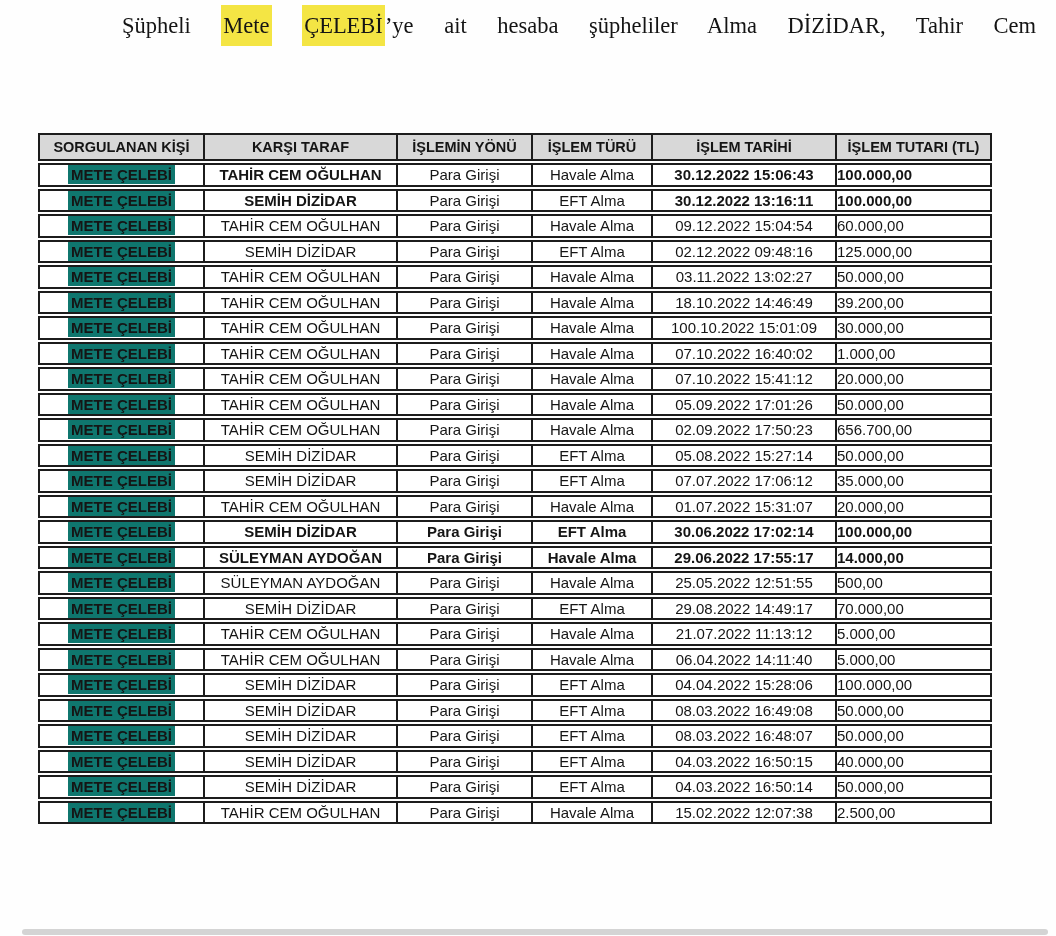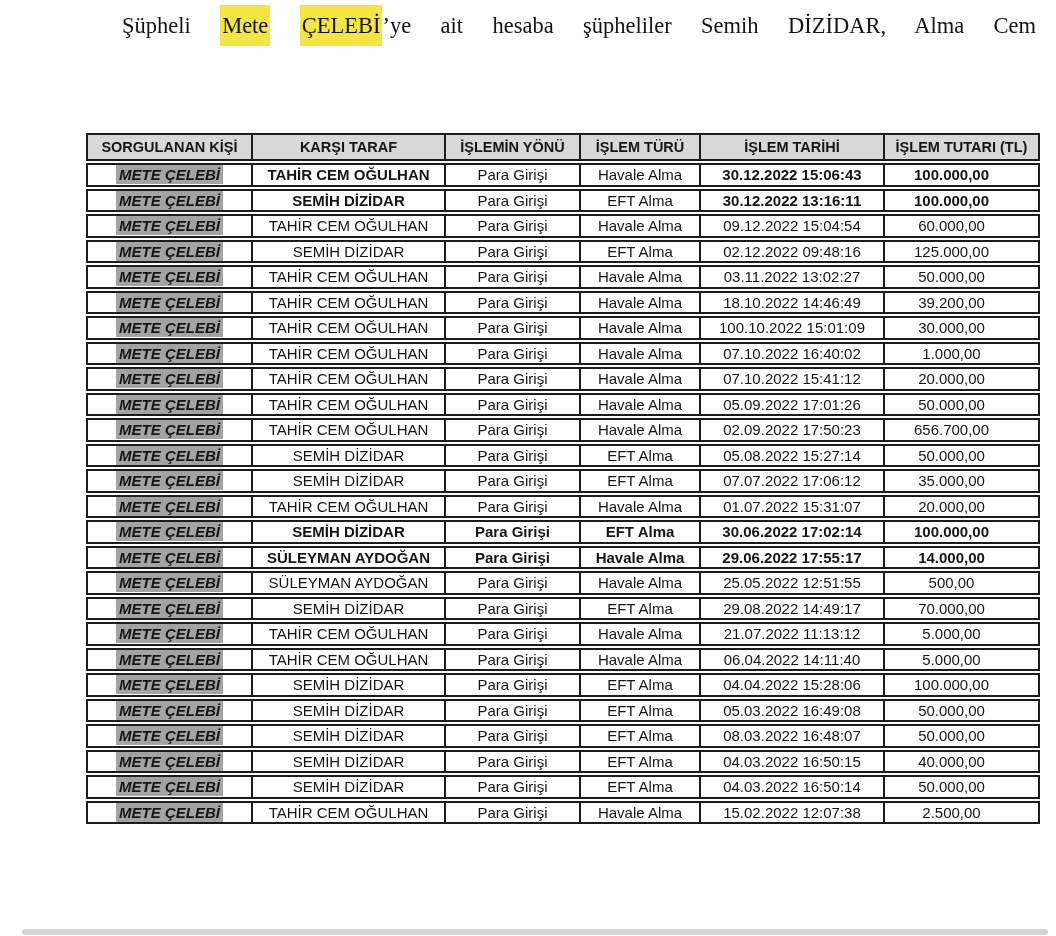--- a/index.html
+++ b/index.html
@@ -29,61 +29,60 @@
 
   
   table.tx {
     position:absolute; left:38px; top:131px;
     width:954px;
     border-collapse:separate; border-spacing:0 2px;
     table-layout:fixed;
     font-family:"Liberation Sans", sans-serif;
     font-size:15px;
     color:#151515;
-    margin-left:48px;
   }
   .tx th, .tx td {
     border-top:2px solid #1c1c1c;
     border-bottom:2px solid #1c1c1c;
     border-right:2px solid #1c1c1c;
     vertical-align:middle;
     overflow:hidden; white-space:nowrap;
   }
   .tx th:first-child, .tx td:first-child { border-left:2px solid #1c1c1c; }
   .tx th {
     background:#d8d8d8;
     height:28px;
     font-size:14.5px; font-weight:700;
     text-align:center;
     letter-spacing:0;
   }
   .tx td { height:23.5px; background:#fff; text-align:center; line-height:1; }
-  .tx td.amount { text-align:center; padding-right:20px; }
+  .tx td.amount { text-align:left; padding-right:20px; }
   .tx td.bold { font-weight:700; }
   .tx td.kisi { font-weight:700; }
   .tx td.kisi mark {
-    background:#a3a3a3; color:inherit; padding:1px 3px;font-style:italic;
+    background:#0f766e; color:inherit; padding:1px 3px;
   }
 
   
   .bottom-bar {
     position:absolute; left:22px; right:8px; bottom:1px; height:6px;
     background:#c6c6c6; border-radius:3px;
     opacity:.75; filter:blur(.6px);
   }
 </style>
 </head>
 <body>
 
 <div class="page">
 
   <p class="intro">
     <span class="line just l1"><span>Şüpheli</span>
       <mark class="hl-word">Mete</mark>
-      <mark class="hl-word">ÇELEBİ</mark><span>’ye ait hesaba şüpheliler Semih DİZİDAR, Alma Cem</span></span>
+      <mark class="hl-word">ÇELEBİ</mark><span>’ye ait hesaba şüpheliler Alma DİZİDAR, Tahir Cem</span></span>
   </p>
 
   <table class="tx">
     <colgroup>
       <col style="width:167px">
       <col style="width:193px">
       <col style="width:135px">
       <col style="width:120px">
       <col style="width:184px">
       <col style="width:155px">
@@ -265,21 +264,21 @@
       <td>Para Girişi</td>
       <td>EFT Alma</td>
       <td>04.04.2022 15:28:06</td>
       <td class="amount">100.000,00</td>
     </tr>
         <tr>
       <td class="kisi"><mark>METE ÇELEBİ</mark></td>
       <td>SEMİH DİZİDAR</td>
       <td>Para Girişi</td>
       <td>EFT Alma</td>
-      <td>05.03.2022 16:49:08</td>
+      <td>08.03.2022 16:49:08</td>
       <td class="amount">50.000,00</td>
     </tr>
         <tr>
       <td class="kisi"><mark>METE ÇELEBİ</mark></td>
       <td>SEMİH DİZİDAR</td>
       <td>Para Girişi</td>
       <td>EFT Alma</td>
       <td>08.03.2022 16:48:07</td>
       <td class="amount">50.000,00</td>
     </tr>

